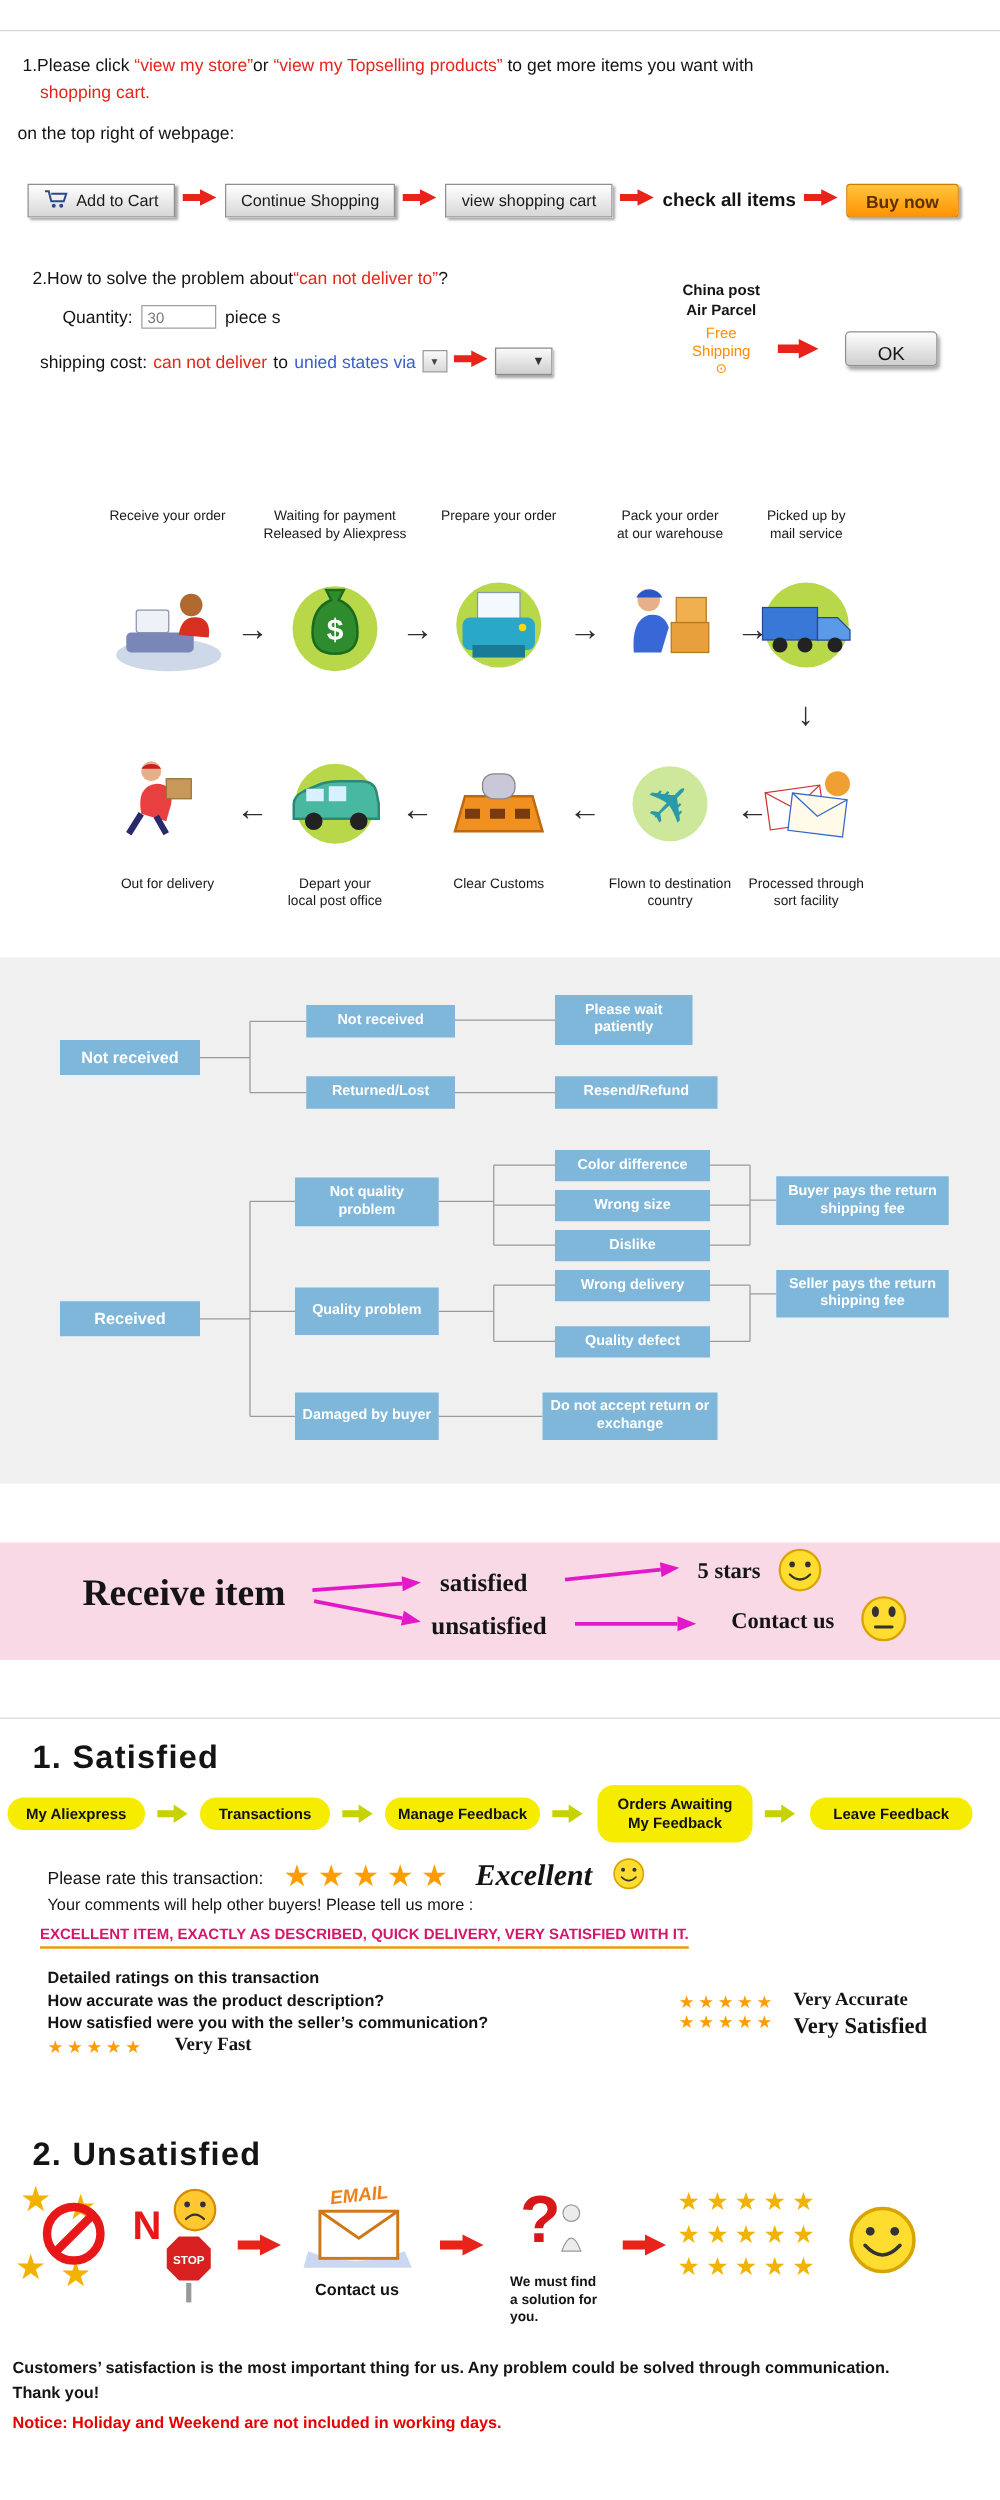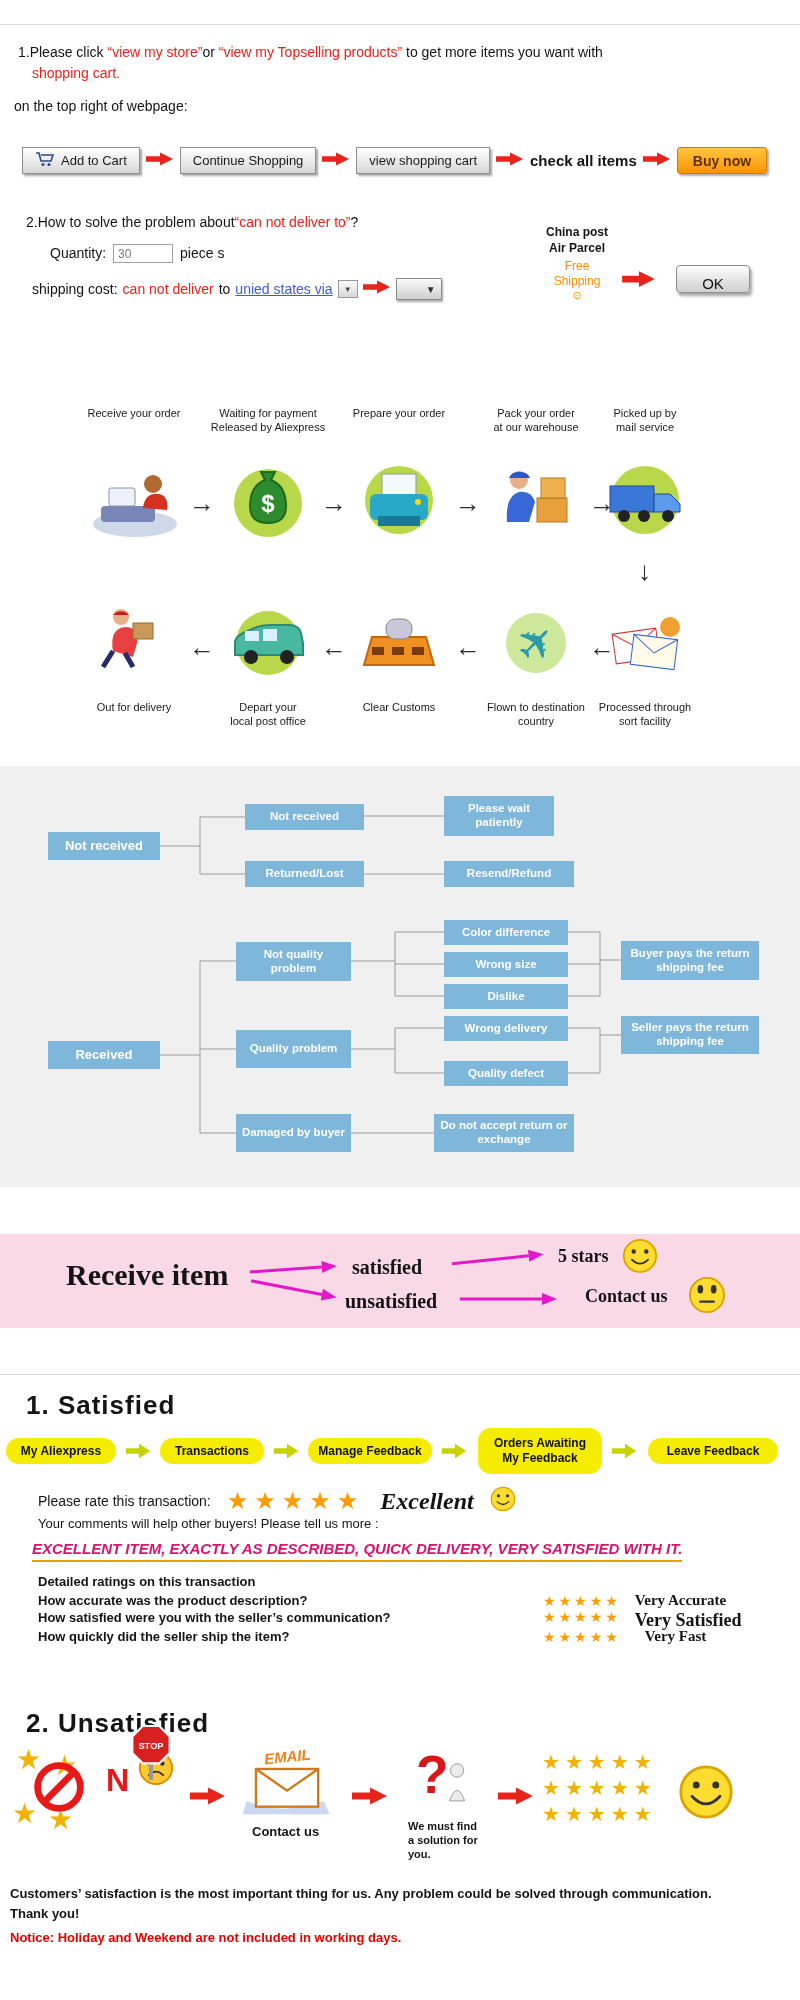--- a/index.html
+++ b/index.html
@@ -86,21 +86,21 @@
   <div class="abs" style="left:50px;top:243px;display:flex;align-items:center;gap:7px">
     <span class="t14">Quantity:</span>
     <input class="qinput" value="30" style="">
     <span class="t14">piece s</span>
   </div>
 
   <div class="abs" style="left:32px;top:278px;display:flex;align-items:center;gap:5px">
     <span class="t14">shipping cost:</span>
       <span class="t14 red">can not deliver</span>
       <span class="t14"> to </span>
-      <span class="t14" style="color:#3a5fcd;text-decoration:underline">unied states via</span>
+      <span class="t14" style="color:#3a5fcd;">unied states via</span>
     <span class="dd-sm">
         <span>▼</span>
       </span>
     <span><svg width="28" height="16" viewBox="0 0 30 16">
           <polygon points="0,5 15,5 15,1 29,8 15,15 15,11 0,11" fill="#e8231a"></polygon>
         </svg></span>
     <span class="dd-lg">
         <span>▼</span>
       </span>
   </div>
@@ -367,36 +367,35 @@
     <span><svg width="26" height="26" viewBox="0 0 40 40">
           <circle cx="20" cy="20" r="18" fill="#ffdd30" stroke="#d9a300" stroke-width="2"></circle>
           <circle cx="13" cy="15" r="2.5" fill="#333"></circle>
           <circle cx="27" cy="15" r="2.5" fill="#333"></circle>
           <path d="M11 24 q9 9 18 0" fill="none" stroke="#333" stroke-width="2" stroke-linecap="round"></path>
         </svg></span>
   </div>
 
   <div class="abs" style="left:38px;top:1516px;font-size:13px">Your comments will help other buyers! Please tell us more :</div>
 
-  <div class="abs b" style="left:32px;top:1540px;font-size:15px;font-style:italic;color:#d6156c;border-bottom:2px solid #e8a000;padding-bottom:3px">EXCELLENT ITEM, EXACTLY AS DESCRIBED, QUICK DELIVERY, VERY SATISFIED WITH IT.</div>
+  <div class="abs b" style="left:32px;top:1540px;font-size:12px;color:#d6156c;border-bottom:2px solid #e8a000;padding-bottom:3px">EXCELLENT ITEM, EXACTLY AS DESCRIBED, QUICK DELIVERY, VERY SATISFIED WITH IT.</div>
 
   <div class="abs qtext" style="left:38px;top:1574px">Detailed ratings on this transaction</div>
 
   <div class="abs" style="left:38px;top:1592px;width:745px;display:flex;align-items:center">
     <span class="qtext" style="width:505px">How accurate was the product description?</span>
     <span class="stars" style="font-size:14px;letter-spacing:3px">★★★★★</span>
     <span class="ser b" style="font-size:15px;margin-left:14px;white-space:nowrap">Very Accurate</span>
   </div>
   <div class="abs" style="left:38px;top:1610px;width:745px;display:flex;">
     <span class="qtext" style="width:505px">How satisfied were you with the seller’s communication?</span>
     <span class="stars" style="font-size:14px;letter-spacing:3px">★★★★★</span>
     <span class="ser b" style="font-size:18px;margin-left:14px;white-space:nowrap">Very Satisfied</span>
   </div>
   <div class="abs" style="left:38px;top:1628px;width:745px;display:flex;align-items:center">
-    <span class="qtext" style="width:505px">How quickly did the seller ship the item?</span>
     <span class="stars" style="font-size:14px;letter-spacing:3px">★★★★★</span>
     <span class="ser b" style="font-size:15px;margin-left:24px;white-space:nowrap">Very Fast</span>
   </div>
 
   <div class="abs heading" style="left:26px;top:1708px">2. Unsatisfied</div>
 
   <span class="abs goldstar" style="left:16px;top:1746px;font-size:28px">★</span>
   <span class="abs goldstar" style="left:52px;top:1752px;font-size:28px">★</span>
   <span class="abs goldstar" style="left:12px;top:1800px;font-size:28px">★</span>
   <span class="abs goldstar" style="left:48px;top:1806px;font-size:28px">★</span>
@@ -404,21 +403,21 @@
         <circle cx="24" cy="24" r="19" fill="none" stroke="#e81818" stroke-width="6"></circle>
         <line x1="11" y1="37" x2="37" y2="11" stroke="#e81818" stroke-width="6"></line>
       </svg></span>
   <span class="abs b" style="left:106px;top:1762px;font-size:32px;color:#e81818">N</span>
   <span class="abs" style="left:138px;top:1750px"><svg width="36" height="36" viewBox="0 0 40 40">
         <circle cx="20" cy="20" r="18" fill="#ffc830" stroke="#d98a00" stroke-width="2"></circle>
         <circle cx="13" cy="15" r="2.5" fill="#333"></circle>
         <circle cx="27" cy="15" r="2.5" fill="#333"></circle>
         <path d="M12 28 q8 -8 16 0" fill="none" stroke="#333" stroke-width="2" stroke-linecap="round"></path>
       </svg></span>
-  <span class="abs" style="left:130px;top:1724px">
+  <span class="abs" style="left:130px;top:1786px">
     <svg width="42" height="58" viewBox="0 0 40 56">
         <rect x="18" y="30" width="4" height="24" fill="#999"></rect>
         <polygon points="12,2 28,2 38,12 38,28 28,38 12,38 2,28 2,12" fill="#d82020" stroke="#ffffff" stroke-width="2"></polygon>
         <text x="20" y="24" font-size="9" font-weight="bold" fill="#fff" text-anchor="middle">STOP</text>
       </svg>
   </span>
 
   <span class="abs" style="left:190px;top:1786px"><svg width="36" height="20" viewBox="0 0 30 16">
         <polygon points="0,5 15,5 15,1 29,8 15,15 15,11 0,11" fill="#e8231a"></polygon>
       </svg></span>

